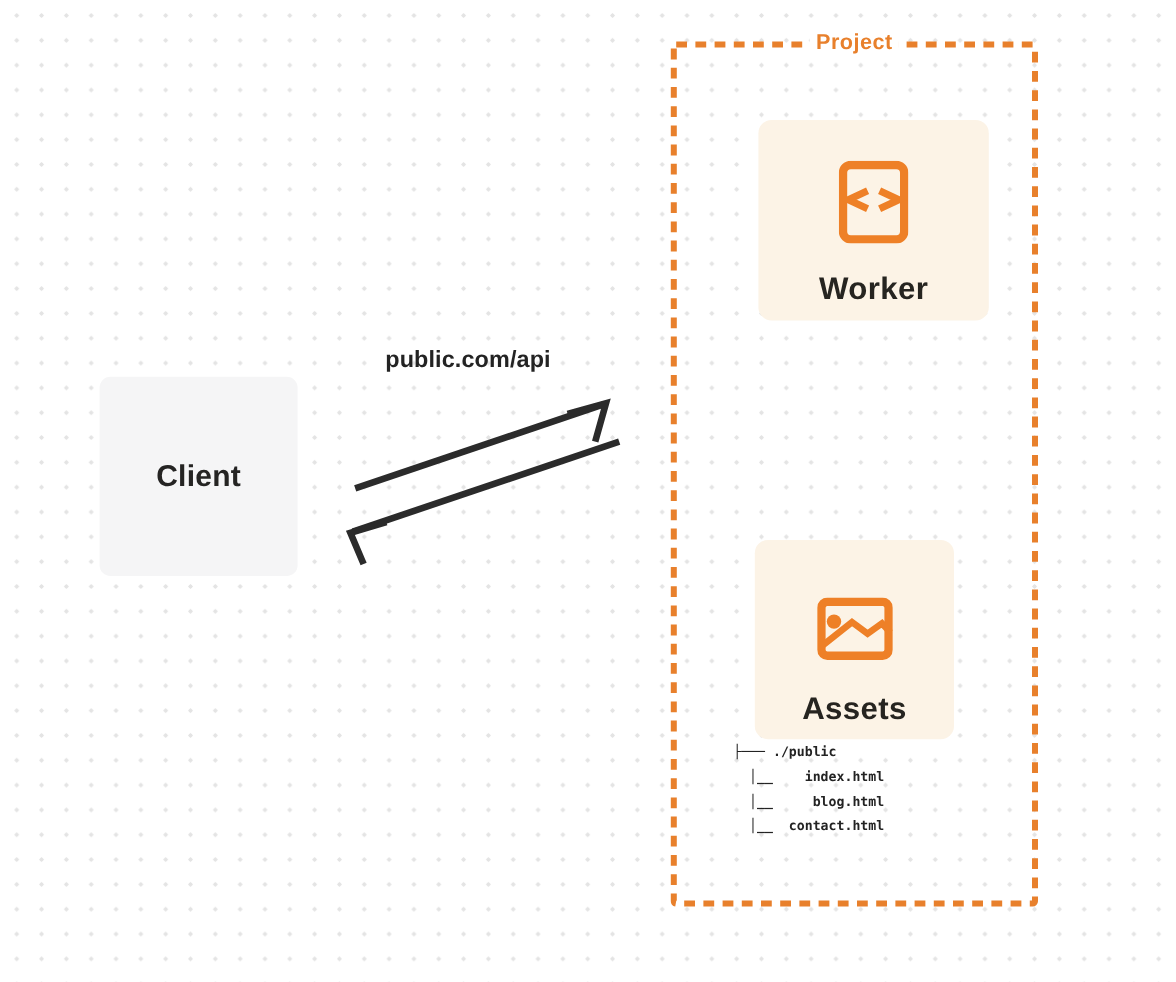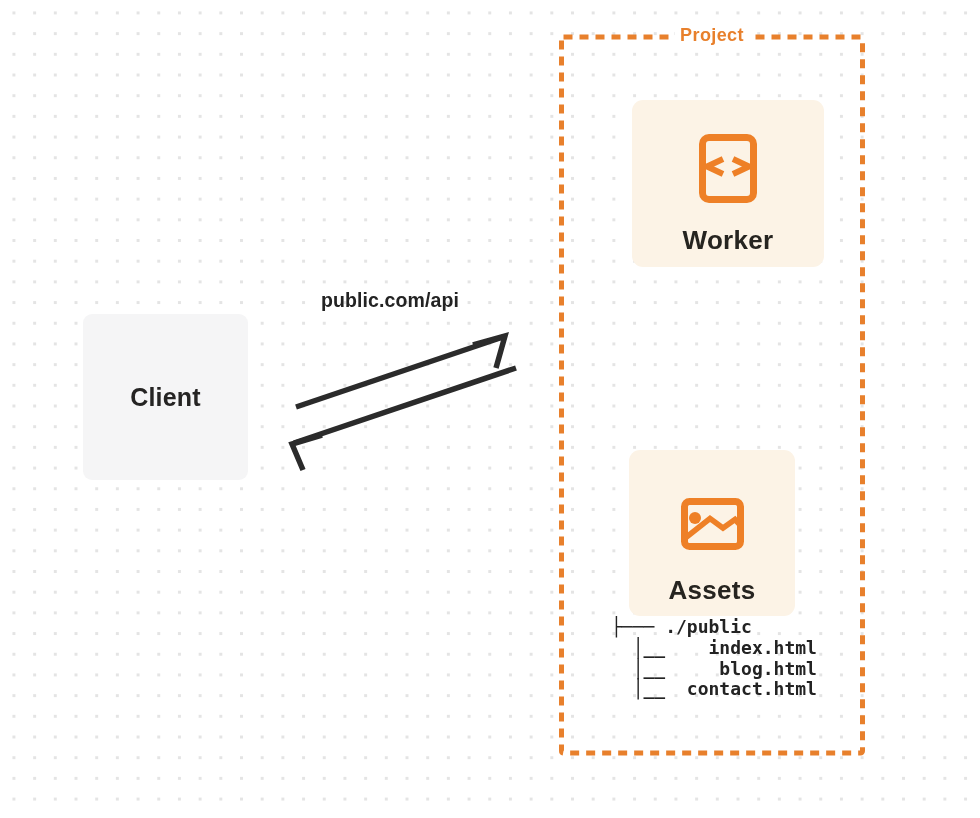--- a/index.html
+++ b/index.html
@@ -46,21 +46,21 @@
   .assets-card{left:629px;top:450px;width:166px;height:166px;padding-top:48px;box-sizing:border-box;}
   .card .card-label{
     font-size:26px;font-weight:700;color:#262420;letter-spacing:.3px;line-height:1;
   }
   .worker-card .card-label{margin-top:24px;}
   .assets-card .card-label{margin-top:27px;}
   
   .file-tree{
     left:611px;top:617px;margin:0;
     font-family:"DejaVu Sans Mono","Liberation Mono",monospace;
-    font-size:18px;font-weight:700;line-height:20.8px;color:#232323;
+    font-size:11px;font-weight:700;line-height:20.8px;color:#232323;
   }
 </style>
 </head>
 <body>
 
 <svg class="abs overlay" viewBox="0 0 980 818" xmlns="http://www.w3.org/2000/svg">
 
   <rect x="561.5" y="37" width="301" height="716" rx="2" fill="none" stroke="#e8802c" stroke-width="5" stroke-dasharray="9 7"></rect>
 
   <g stroke="#2b2b2b" stroke-width="5.5" fill="none" stroke-linejoin="miter">

